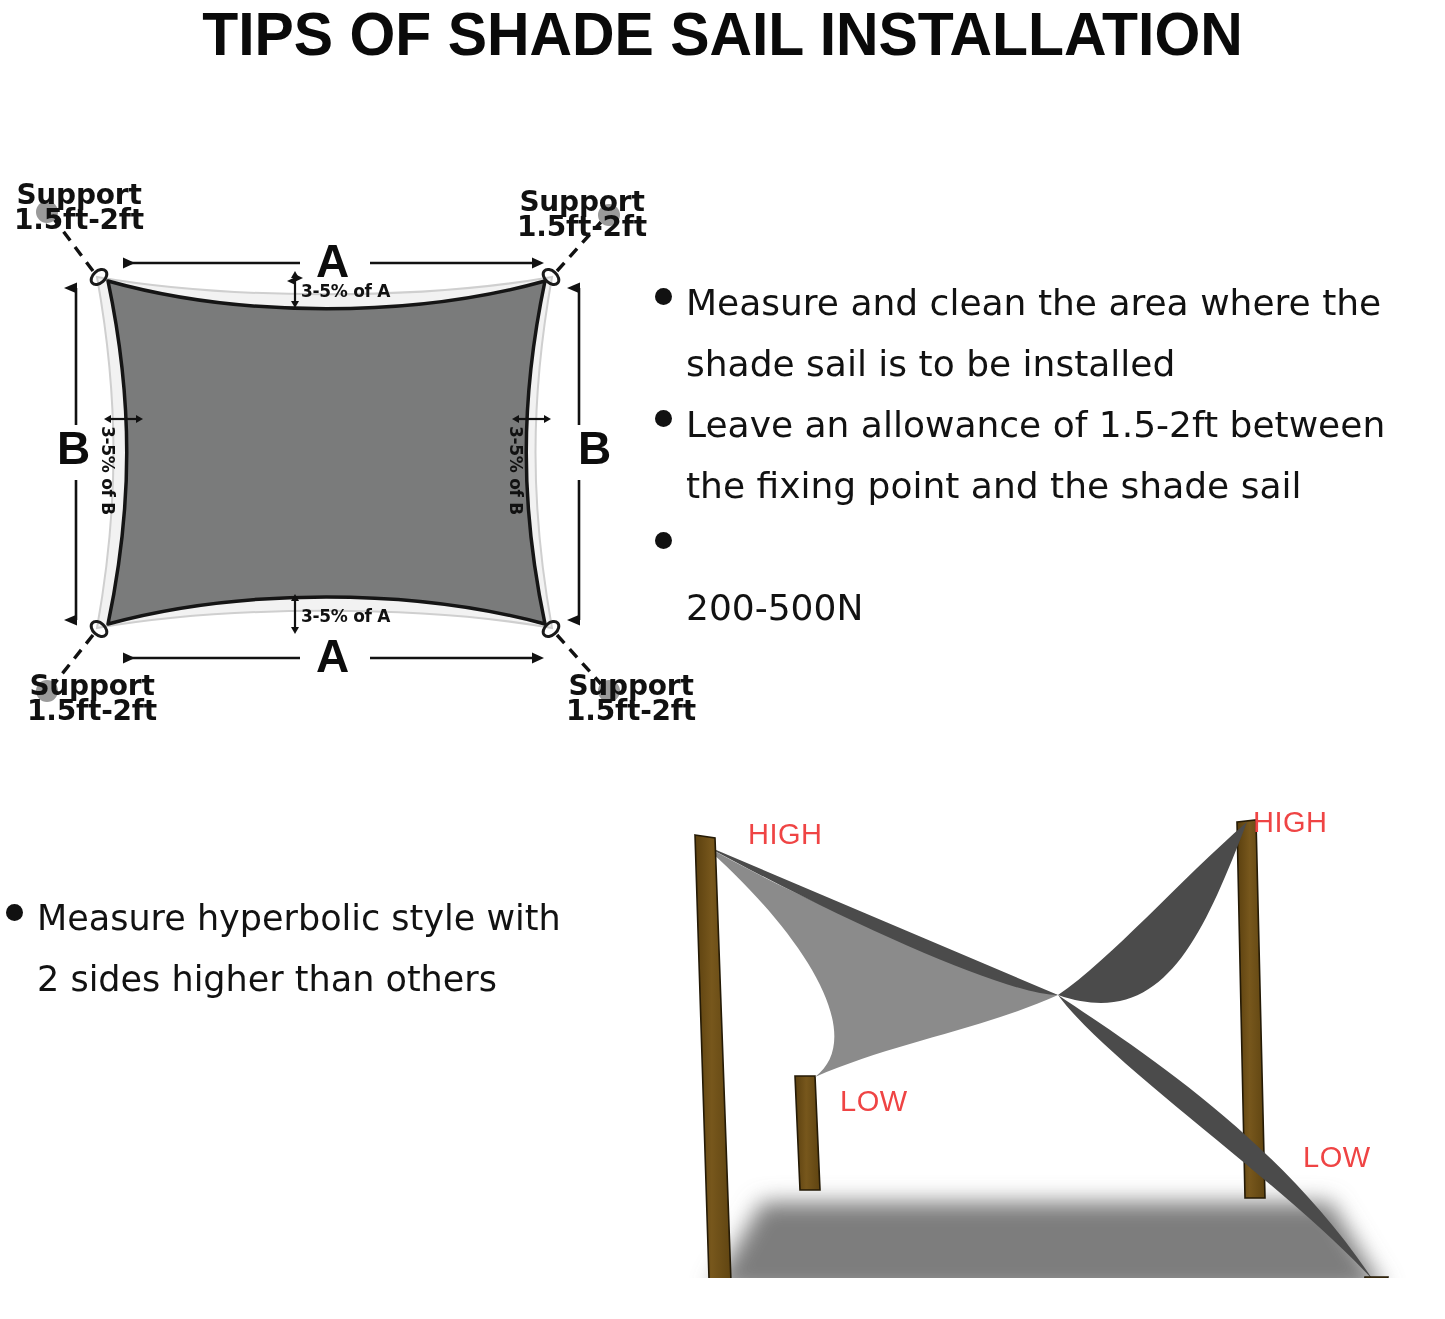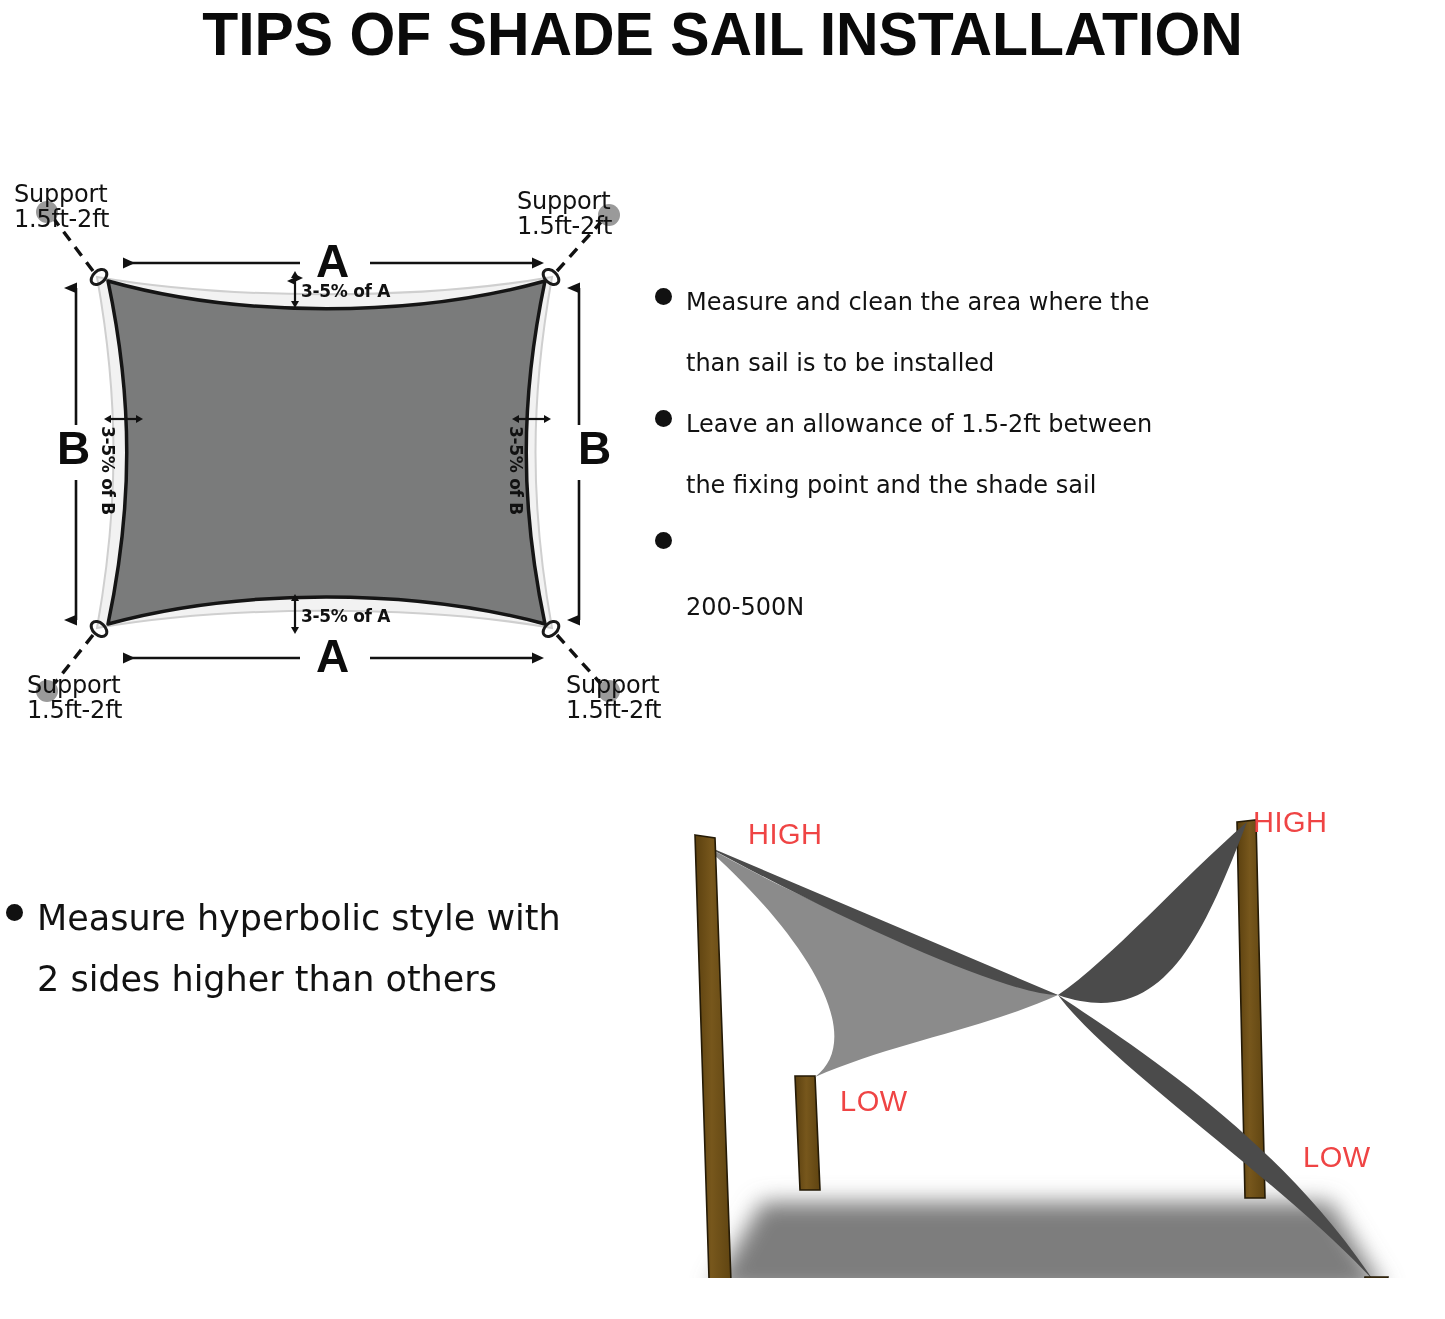--- a/index.html
+++ b/index.html
@@ -43,42 +43,43 @@
   .bullet-dot{
     flex:0 0 auto;
     width:17px;height:17px;
     border-radius:50%;
     background:#111;
     margin-top:16px;
     margin-right:14px;
   }
   .bullet-text{
     font-family:"DejaVu Sans", sans-serif;
-    font-size:24px;
+    font-size:36px;
     line-height:61px;
     color:#121212;
     white-space:nowrap;
   }
 
   #right-bullets{ left:655px; top:272px; width:790px; }
   #left-bullets { left:6px;   top:888px; width:620px; }
   #left-bullets .bullet-text{ font-size:35px; line-height:61px;}
 
   
   .lbl{
     position:absolute;
     font-family:"DejaVu Sans", sans-serif;
     color:#111;
     white-space:nowrap;
   }
   .support-lbl{
-    font-size:24px;
+    font-size:28px;
     line-height:25px;
-    font-weight:400;
+    font-weight:700;
     letter-spacing:-0.2px;
+    text-align:center;
   }
   .dim-letter{
     font-family:"Liberation Sans", sans-serif;
     font-weight:bold;
     font-size:46px;
     line-height:46px;
     color:#0c0c0c;
   }
   .pct-lbl{
     font-size:17px;
@@ -243,21 +244,21 @@
   <div class="lbl pct-lbl" style="left:301px; top:606px;">3-5% of A</div>
   <div class="lbl pct-lbl pct-rot" style="left:118px; top:426px;">3-5% of B</div>
   <div class="lbl pct-lbl pct-rot" style="left:526px; top:426px;">3-5% of B</div>
 
   <div class="bullets" id="right-bullets">
 
     <div class="bullet-row">
       <span class="bullet-dot"></span>
       <span class="bullet-text">
         <span>Measure and clean the area where the</span><br>
-        <span>than sail is to be installed</span>
+        <span>shade sail is to be installed</span>
       </span>
     </div>
 
     <div class="bullet-row">
       <span class="bullet-dot"></span>
       <span class="bullet-text">
         <span>Leave an allowance of 1.5-2ft between</span><br>
         <span>the fixing point and the shade sail</span>
       </span>
     </div>

